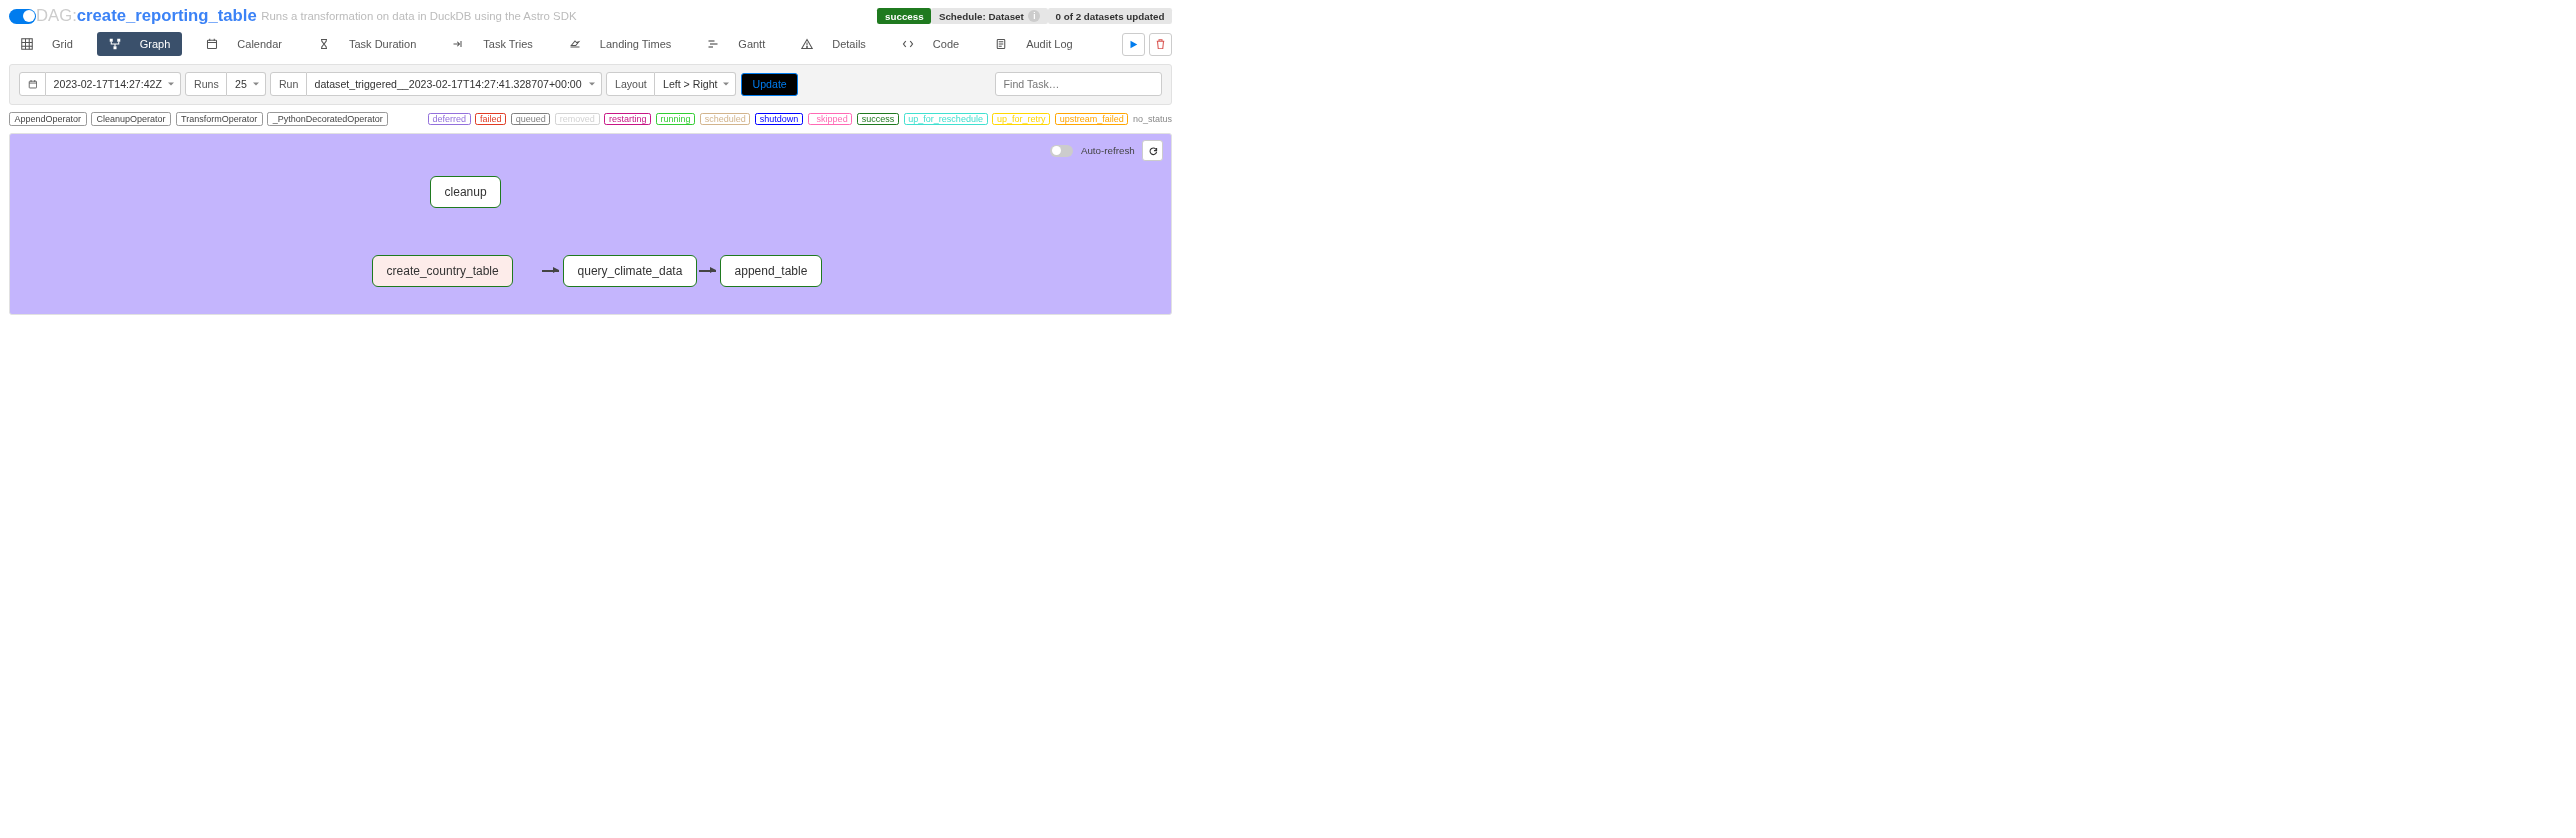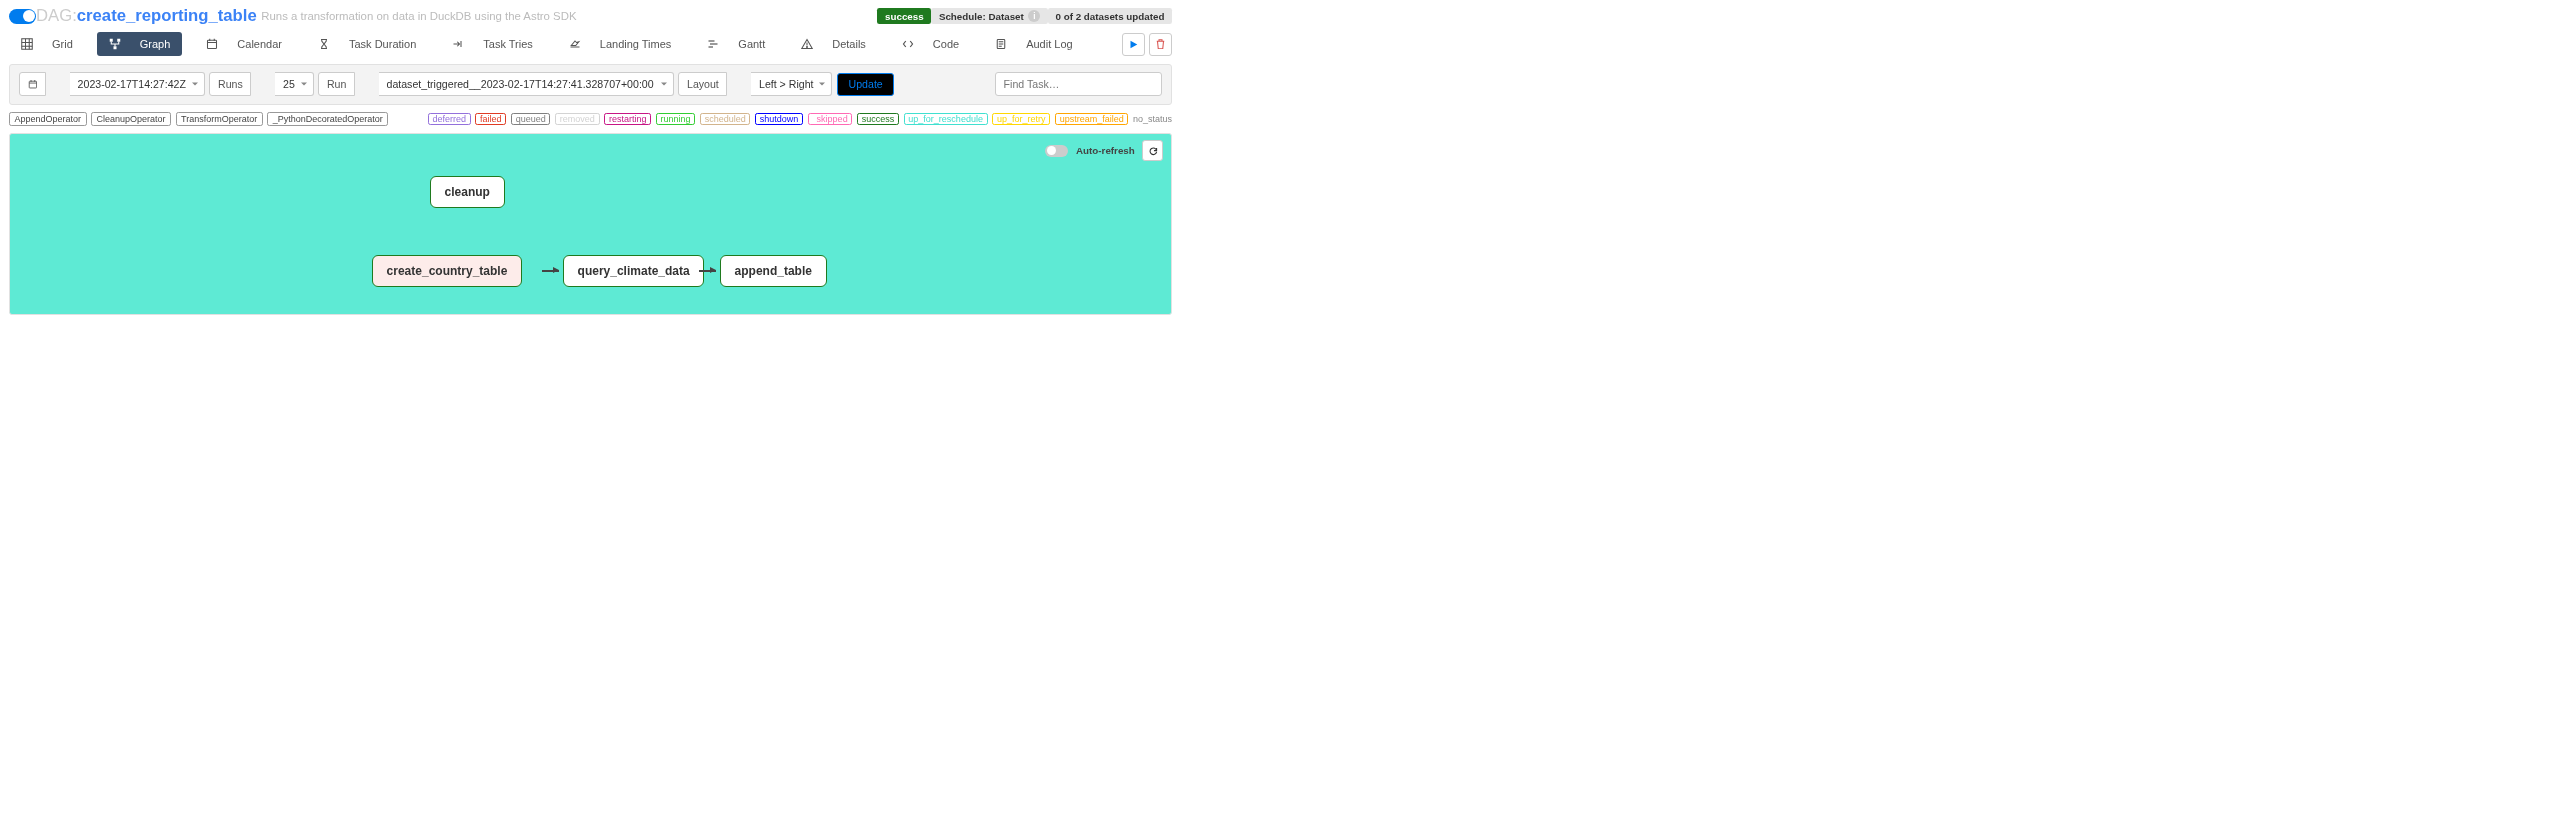--- a/index.html
+++ b/index.html
@@ -63,21 +63,21 @@
   .filter-bar {
     background: #f3f3f3; border: 0.8px solid #e1e1e1; border-radius: 3px;
     margin: 0 9px; padding: 7.6px 9px; display: flex; align-items: center; gap: 4.5px;
   }
   .fgroup { display: flex; }
   .fcell {
     background: #fff; border: 0.8px solid #ccc; padding: 4.5px 7.6px;
     font-size: 10.6px; height: 24px; display: flex; align-items: center;
   }
   .fcell:first-child { border-radius: 3px 0 0 3px; }
-  .fcell:last-child { border-radius: 0 3px 3px 0; margin-left: 24px; }
+  .fcell:last-child { border-radius: 0 3px 3px 0; }
   .fcell + .fcell { border-left: 0; }
   .fcell.label { color: #555; }
   .fcell.sel { padding-right: 18px; position: relative; cursor: pointer; }
   .fcell.sel::after {
     content: ""; position: absolute; right: 6px; top: 50%;
     width: 0; height: 0; border-left: 3px solid transparent;
     border-right: 3px solid transparent; border-top: 3.8px solid #888;
     transform: translateY(-50%);
   }
   .fcell.iconcell { width: 27px; justify-content: center; }
@@ -96,23 +96,23 @@
   .op-badge {
     border: 0.8px solid #999; border-radius: 2.3px; padding: 0.8px 4.5px;
     font-size: 9px; color: #444; background: #fff;
   }
   .status-badges { margin-left: auto; display: flex; gap: 4.5px; flex-wrap: wrap; align-items:center;}
   .st {
     border: 0.8px solid; border-radius: 2.3px; padding: 0 3.8px;
     font-size: 9px; background: #fff;
   }
   .graph-area {
-    margin: 3px 9px 9px 9px; background: #5eead4;
+    margin: 3px 9px 9px 9px; background: #c4b5fd;
     border: 0.8px solid #e1e1e1; border-radius: 3px;
-    position: relative; height: 182px; font-weight: bold;
+    position: relative; height: 182px;
   }
   .graph-top-controls {
     position: absolute; top: 6px; right: 7.6px;
     display: flex; align-items: center; gap: 7.6px;
   }
   .mini-toggle {
     width: 23px; height: 12px; border-radius: 6px; background: #ccc;
     position: relative;
   }
   .mini-toggle::after {

